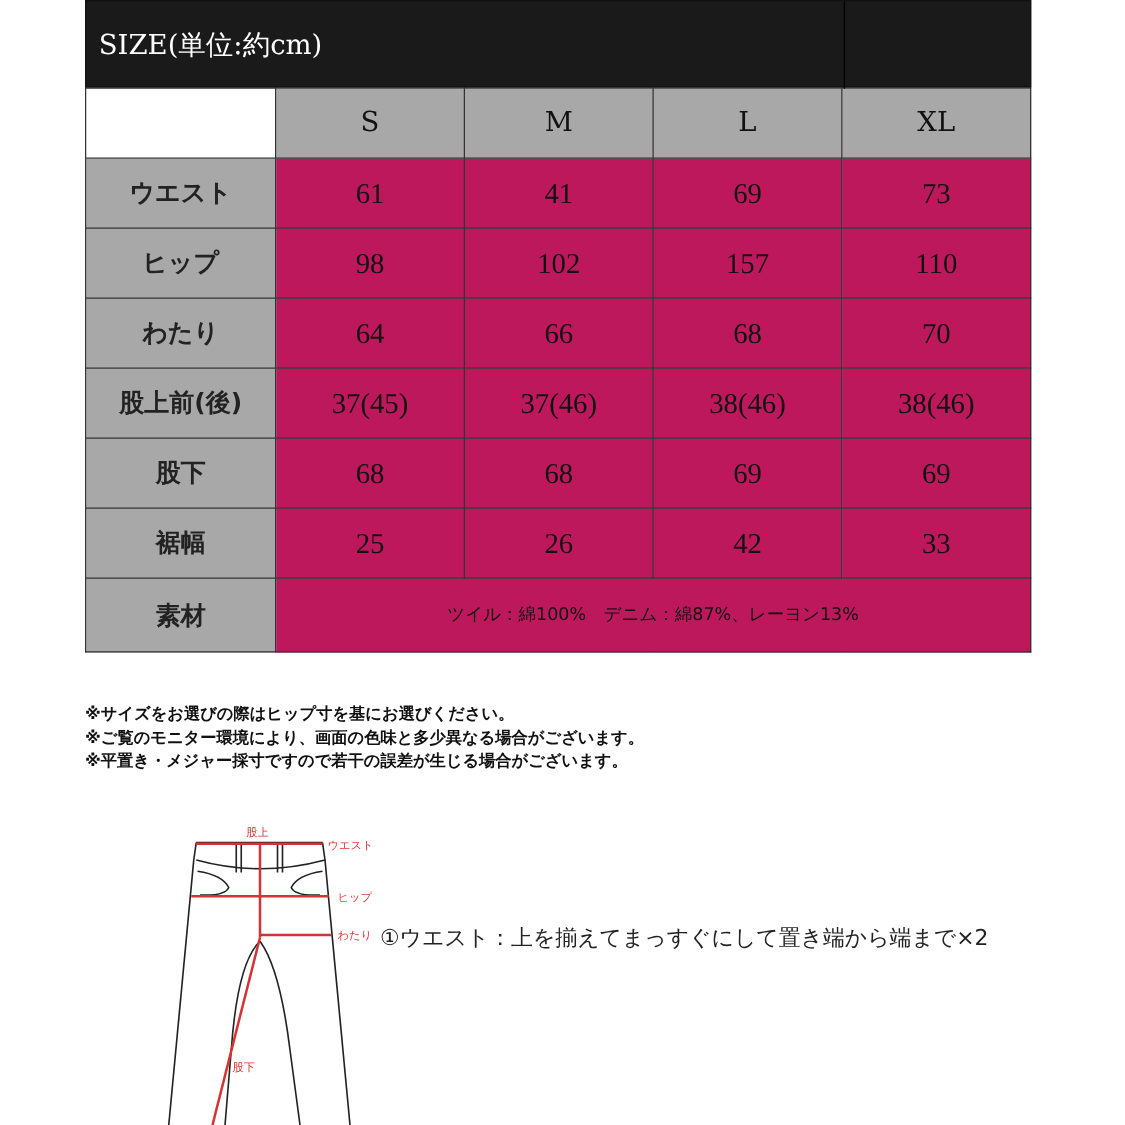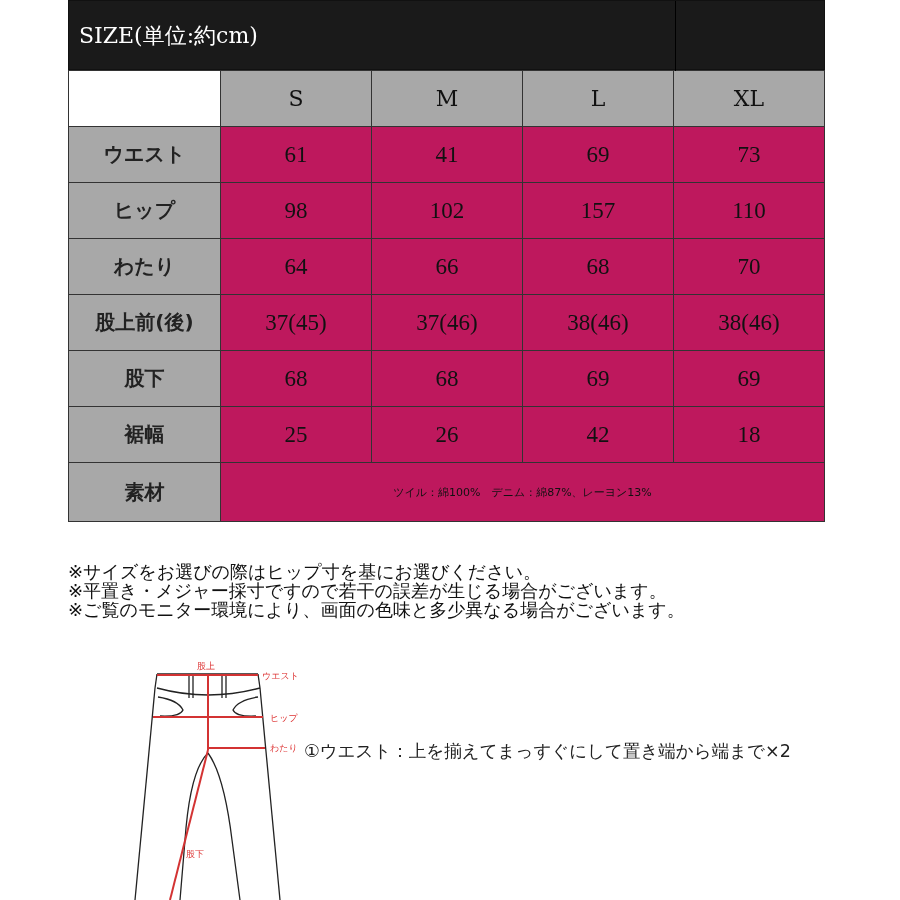--- a/index.html
+++ b/index.html
@@ -10,23 +10,23 @@
   .title-bar .divider { position:absolute; left:606px; top:0; width:1px; height:70px; background:#000; }
   .title-text { position:absolute; left:10px; top:20px; color:#fff; font-size:22px; font-family:"DejaVu Serif", serif; }
   table.size { border-collapse:collapse; width:757px; table-layout:fixed; }
   table.size td { border:1.5px solid #333; height:55px; text-align:center; vertical-align:middle; padding:0; }
   table.size col.c0 { width:152px; }
   table.size col.cn { width:151px; }
   .hdr { background:#a8a8a8; font-size:22px; font-family:"DejaVu Serif", serif; }
   .blank { background:#fff; }
   .rowlabel { background:#a8a8a8; font-size:20px; font-family:"DejaVu Sans", sans-serif; font-weight:bold; color:#222; }
   .val { background:#be185d; font-size:23px; font-family:"Liberation Serif", serif; }
-  .material { font-size:11px; font-family:"DejaVu Sans", sans-serif; }
+  .material { font-size:14px; font-family:"DejaVu Sans", sans-serif; }
   tr.mat td { height:58px; }
-  .notes { position:absolute; left:68px; top:562px; font-family:"DejaVu Sans", sans-serif; font-size:18px; font-weight:normal; line-height:19px; color:#111; }
+  .notes { position:absolute; left:68px; top:562px; font-family:"DejaVu Sans", sans-serif; font-size:13px; font-weight:bold; line-height:19px; color:#111; }
   .diagram { position:absolute; left:100px; top:640px; width:220px; height:260px; }
   .desc { position:absolute; left:304px; top:683px; font-family:"DejaVu Sans", sans-serif; font-size:17.5px; line-height:27.5px; color:#222; white-space:pre; }
   .lbl { position:absolute; font-family:"DejaVu Sans", sans-serif; font-size:9px; color:#d33; }
 </style>
 </head>
 <body>
 
 <div class="table-wrap">
   <div class="title-bar">
     <span class="title-text">SIZE(単位:約cm)</span>
@@ -81,34 +81,34 @@
       <td class="val">68</td>
       <td class="val">68</td>
       <td class="val">69</td>
       <td class="val">69</td>
     </tr>
     <tr>
       <td class="rowlabel">裾幅</td>
       <td class="val">25</td>
       <td class="val">26</td>
       <td class="val">42</td>
-      <td class="val">18</td>
+      <td class="val">33</td>
     </tr>
     <tr class="mat">
       <td class="rowlabel">素材</td>
       <td class="val material" colspan="4">ツイル：綿100%　デニム：綿87%、レーヨン13%</td>
     </tr>
   </tbody>
     </table>
 </div>
 
 <div class="notes">
   <div>※サイズをお選びの際はヒップ寸を基にお選びください。</div>
+  <div>※ご覧のモニター環境により、画面の色味と多少異なる場合がございます。</div>
   <div>※平置き・メジャー採寸ですので若干の誤差が生じる場合がございます。</div>
-  <div>※ご覧のモニター環境により、画面の色味と多少異なる場合がございます。</div>
 </div>
 
 <div class="diagram">
   <svg width="220" height="260" viewBox="0 0 220 260">
 
     <g fill="none" stroke="#222" stroke-width="1.3">
       <line x1="57" y1="34" x2="158" y2="34"></line>
       <line x1="57" y1="34" x2="55" y2="48"></line>
       <line x1="158" y1="34" x2="160" y2="48"></line>
       <path d="M57 48 Q108 62 160 48"></path>

